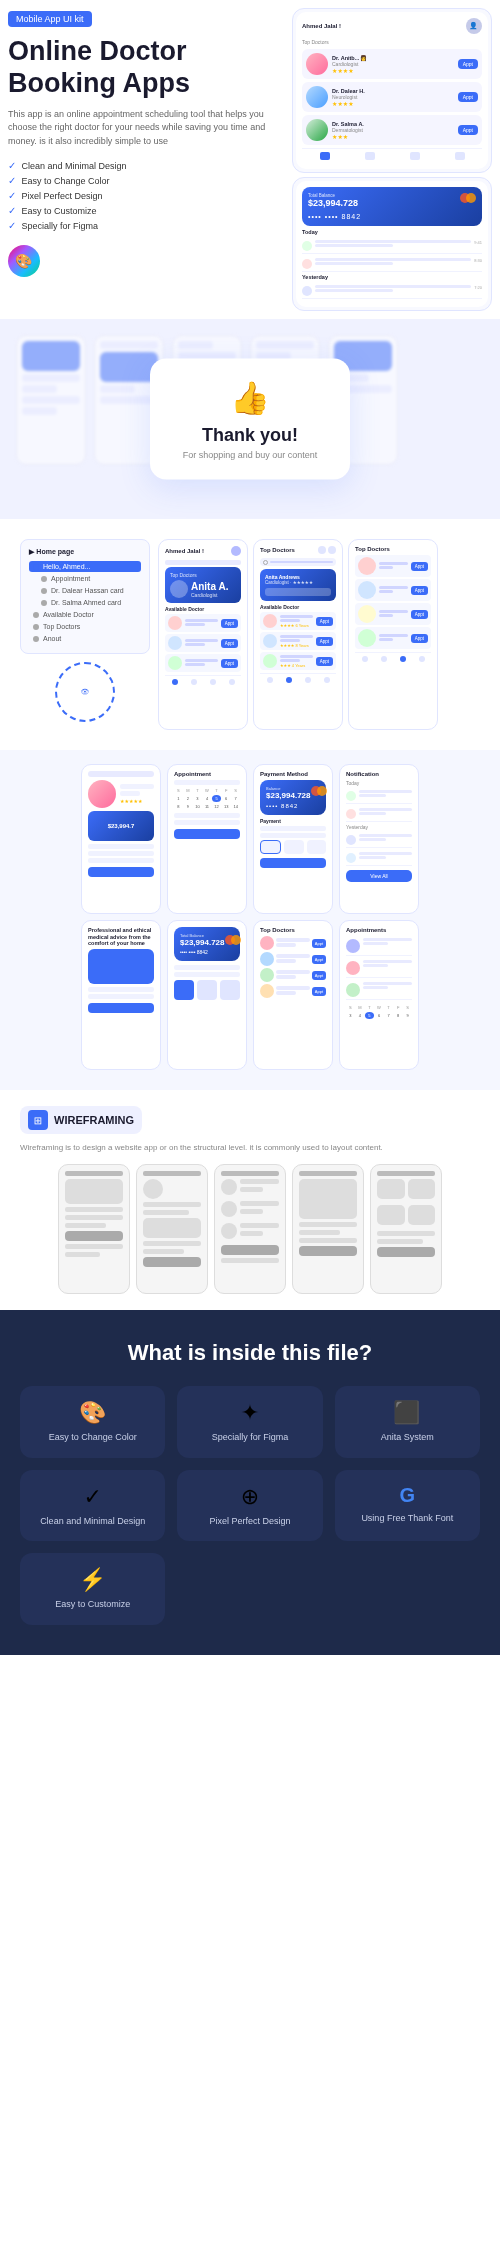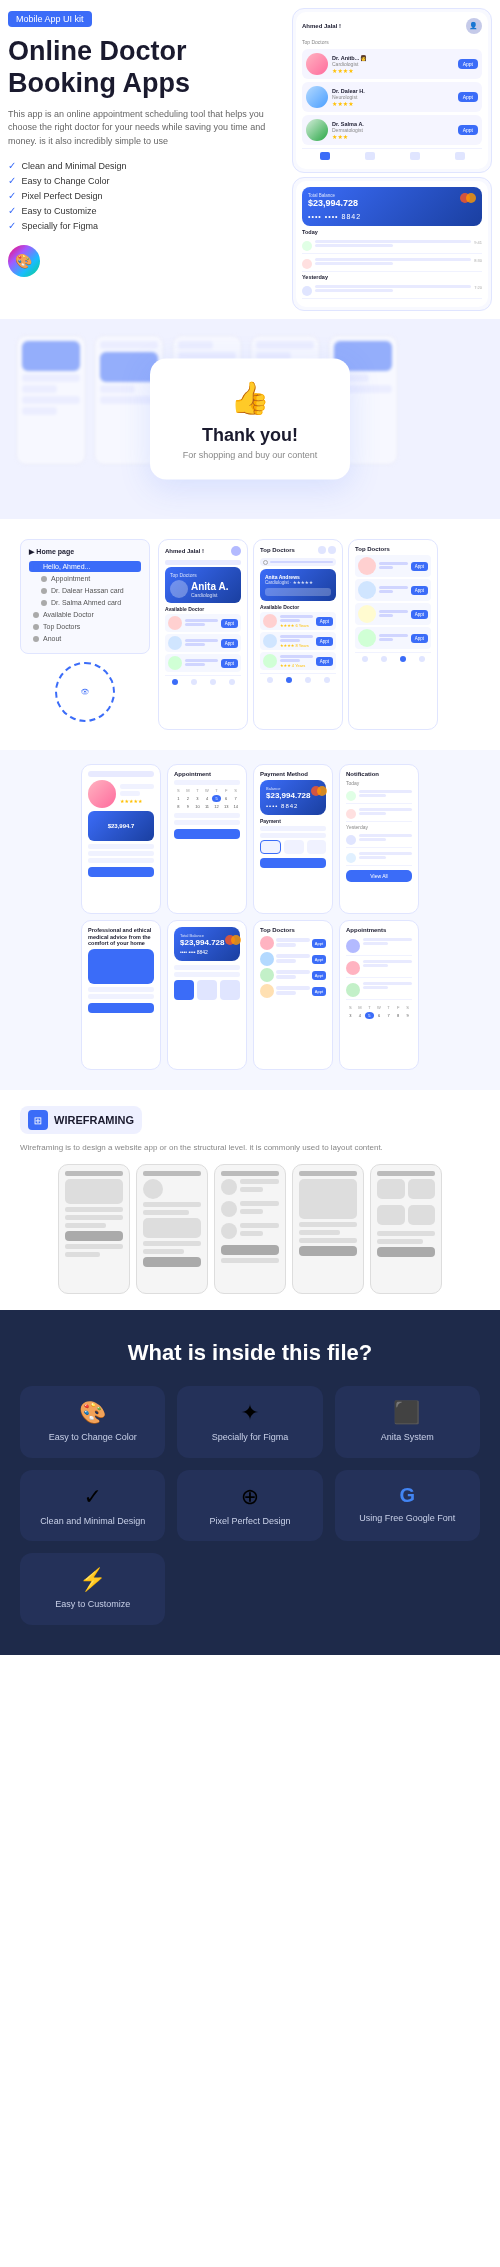--- a/index.html
+++ b/index.html
@@ -1263,21 +1263,21 @@
     <div class="inside-card">
       <div class="inside-icon">✓</div>
       <div class="inside-label">Clean and Minimal Design</div>
     </div>
     <div class="inside-card">
       <div class="inside-icon">⊕</div>
       <div class="inside-label">Pixel Perfect Design</div>
     </div>
     <div class="inside-card">
       <div class="inside-icon" style="font-size:20px;font-weight:700;color:#4285f4;">G</div>
-      <div class="inside-label">Using Free Google Font</div>
+      <div class="inside-label">Using Free Thank Font</div>
     </div>
     <div class="inside-card">
       <div class="inside-icon">⚡</div>
       <div class="inside-label">Easy to Customize</div>
     </div>
 
     <div style="background:transparent;"></div>
     <div style="background:transparent;"></div>
   </div>
 </div>

